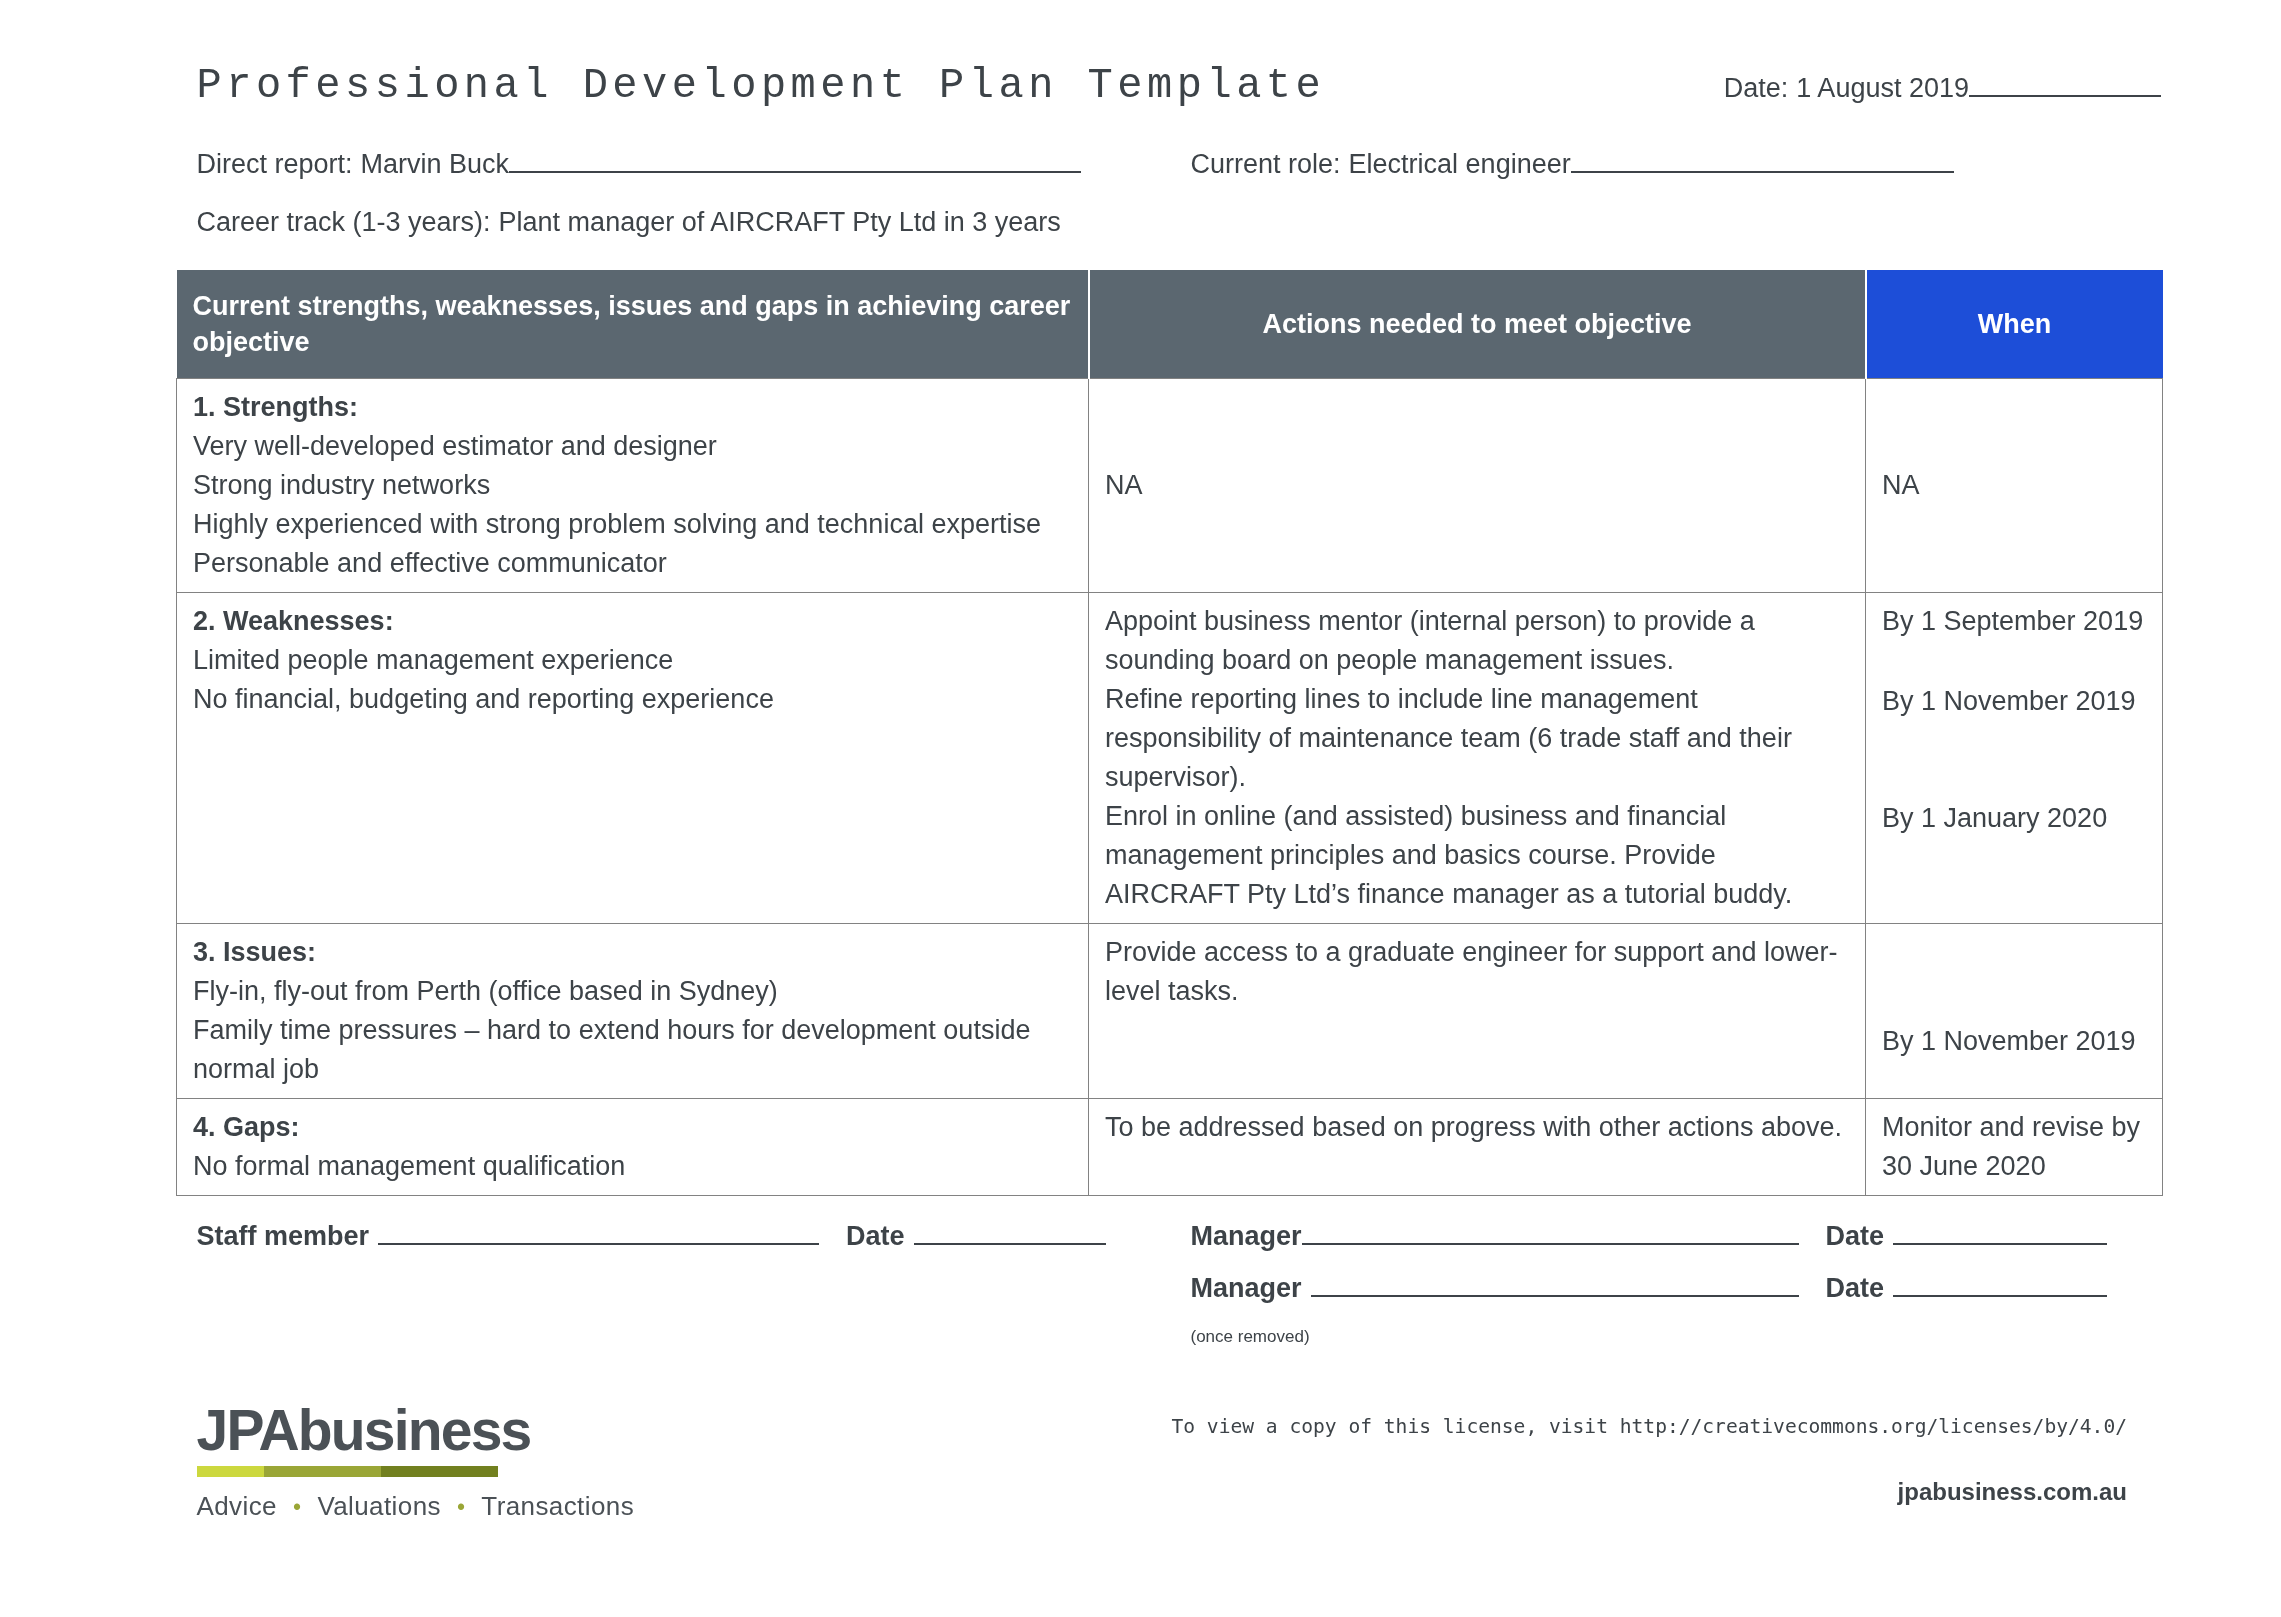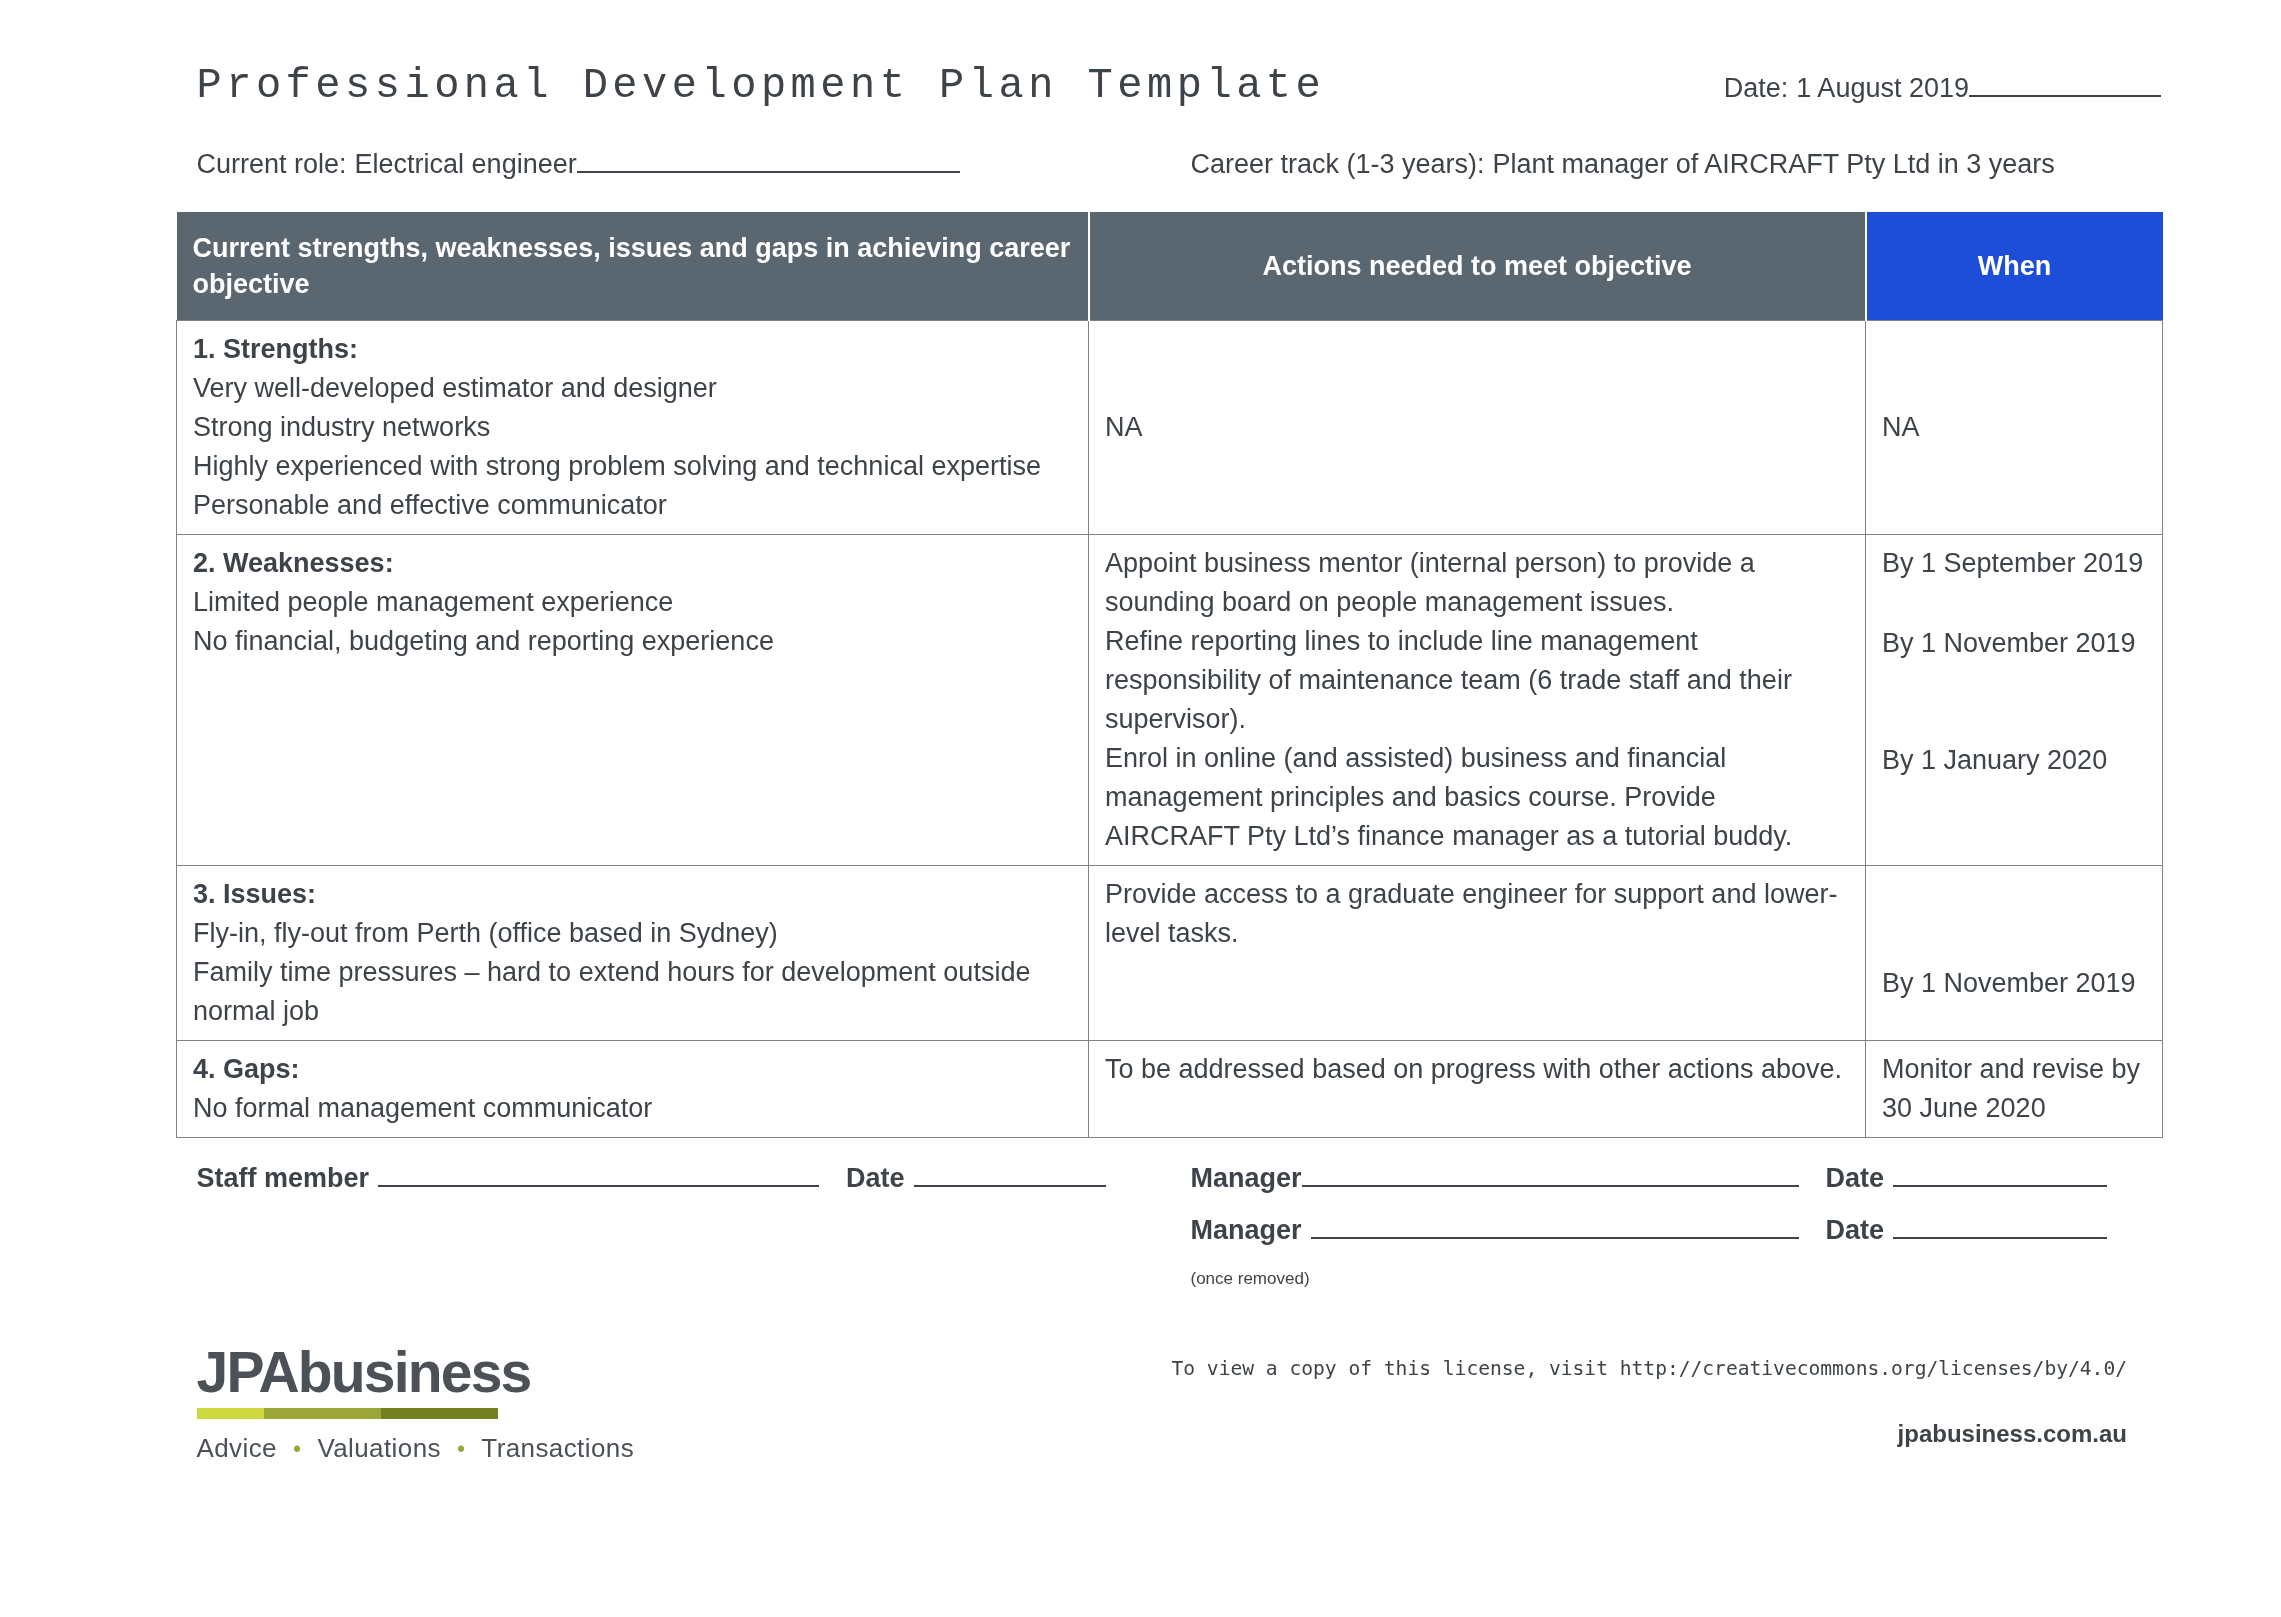--- a/index.html
+++ b/index.html
@@ -89,20 +89,23 @@
 
   <div class="title-row">
     <div class="doc-title">Professional Development Plan Template</div>
     <div class="date-group">
       <span class="lbl">Date:</span><span>1 August 2019</span><span class="blank" style="width:192px"></span>
     </div>
   </div>
 
   <div class="info-grid">
     <div class="info-field">
+      <span class="lbl">Direct report:</span><span>Marvin Buck</span><span class="blank" style="width:572px"></span>
+    </div>
+    <div class="info-field">
       <span class="lbl">Current role:</span><span>Electrical engineer</span><span class="blank" style="width:383px"></span>
     </div>
     <div class="info-field">
       <span class="lbl">Career track (1-3 years):</span><span>Plant manager of AIRCRAFT Pty Ltd in 3 years</span>
     </div>
   </div>
 
 
   <table class="pd-table">
     <colgroup>
@@ -162,21 +165,21 @@
           <div>Provide access to a graduate engineer for support and lower-level tasks.</div>
         </td>
         <td>
           <div class="when-push">By 1 November 2019</div>
         </td>
       </tr>
 
       <tr>
         <td>
           <div class="cat-title">4. Gaps:</div>
-          <div>No formal management communicator</div>
+          <div>No formal management qualification</div>
         </td>
         <td>
           <div>To be addressed based on progress with other actions above.</div>
         </td>
         <td>
           <div>Monitor and revise by 30 June 2020</div>
         </td>
       </tr>
     </tbody>
   </table>

